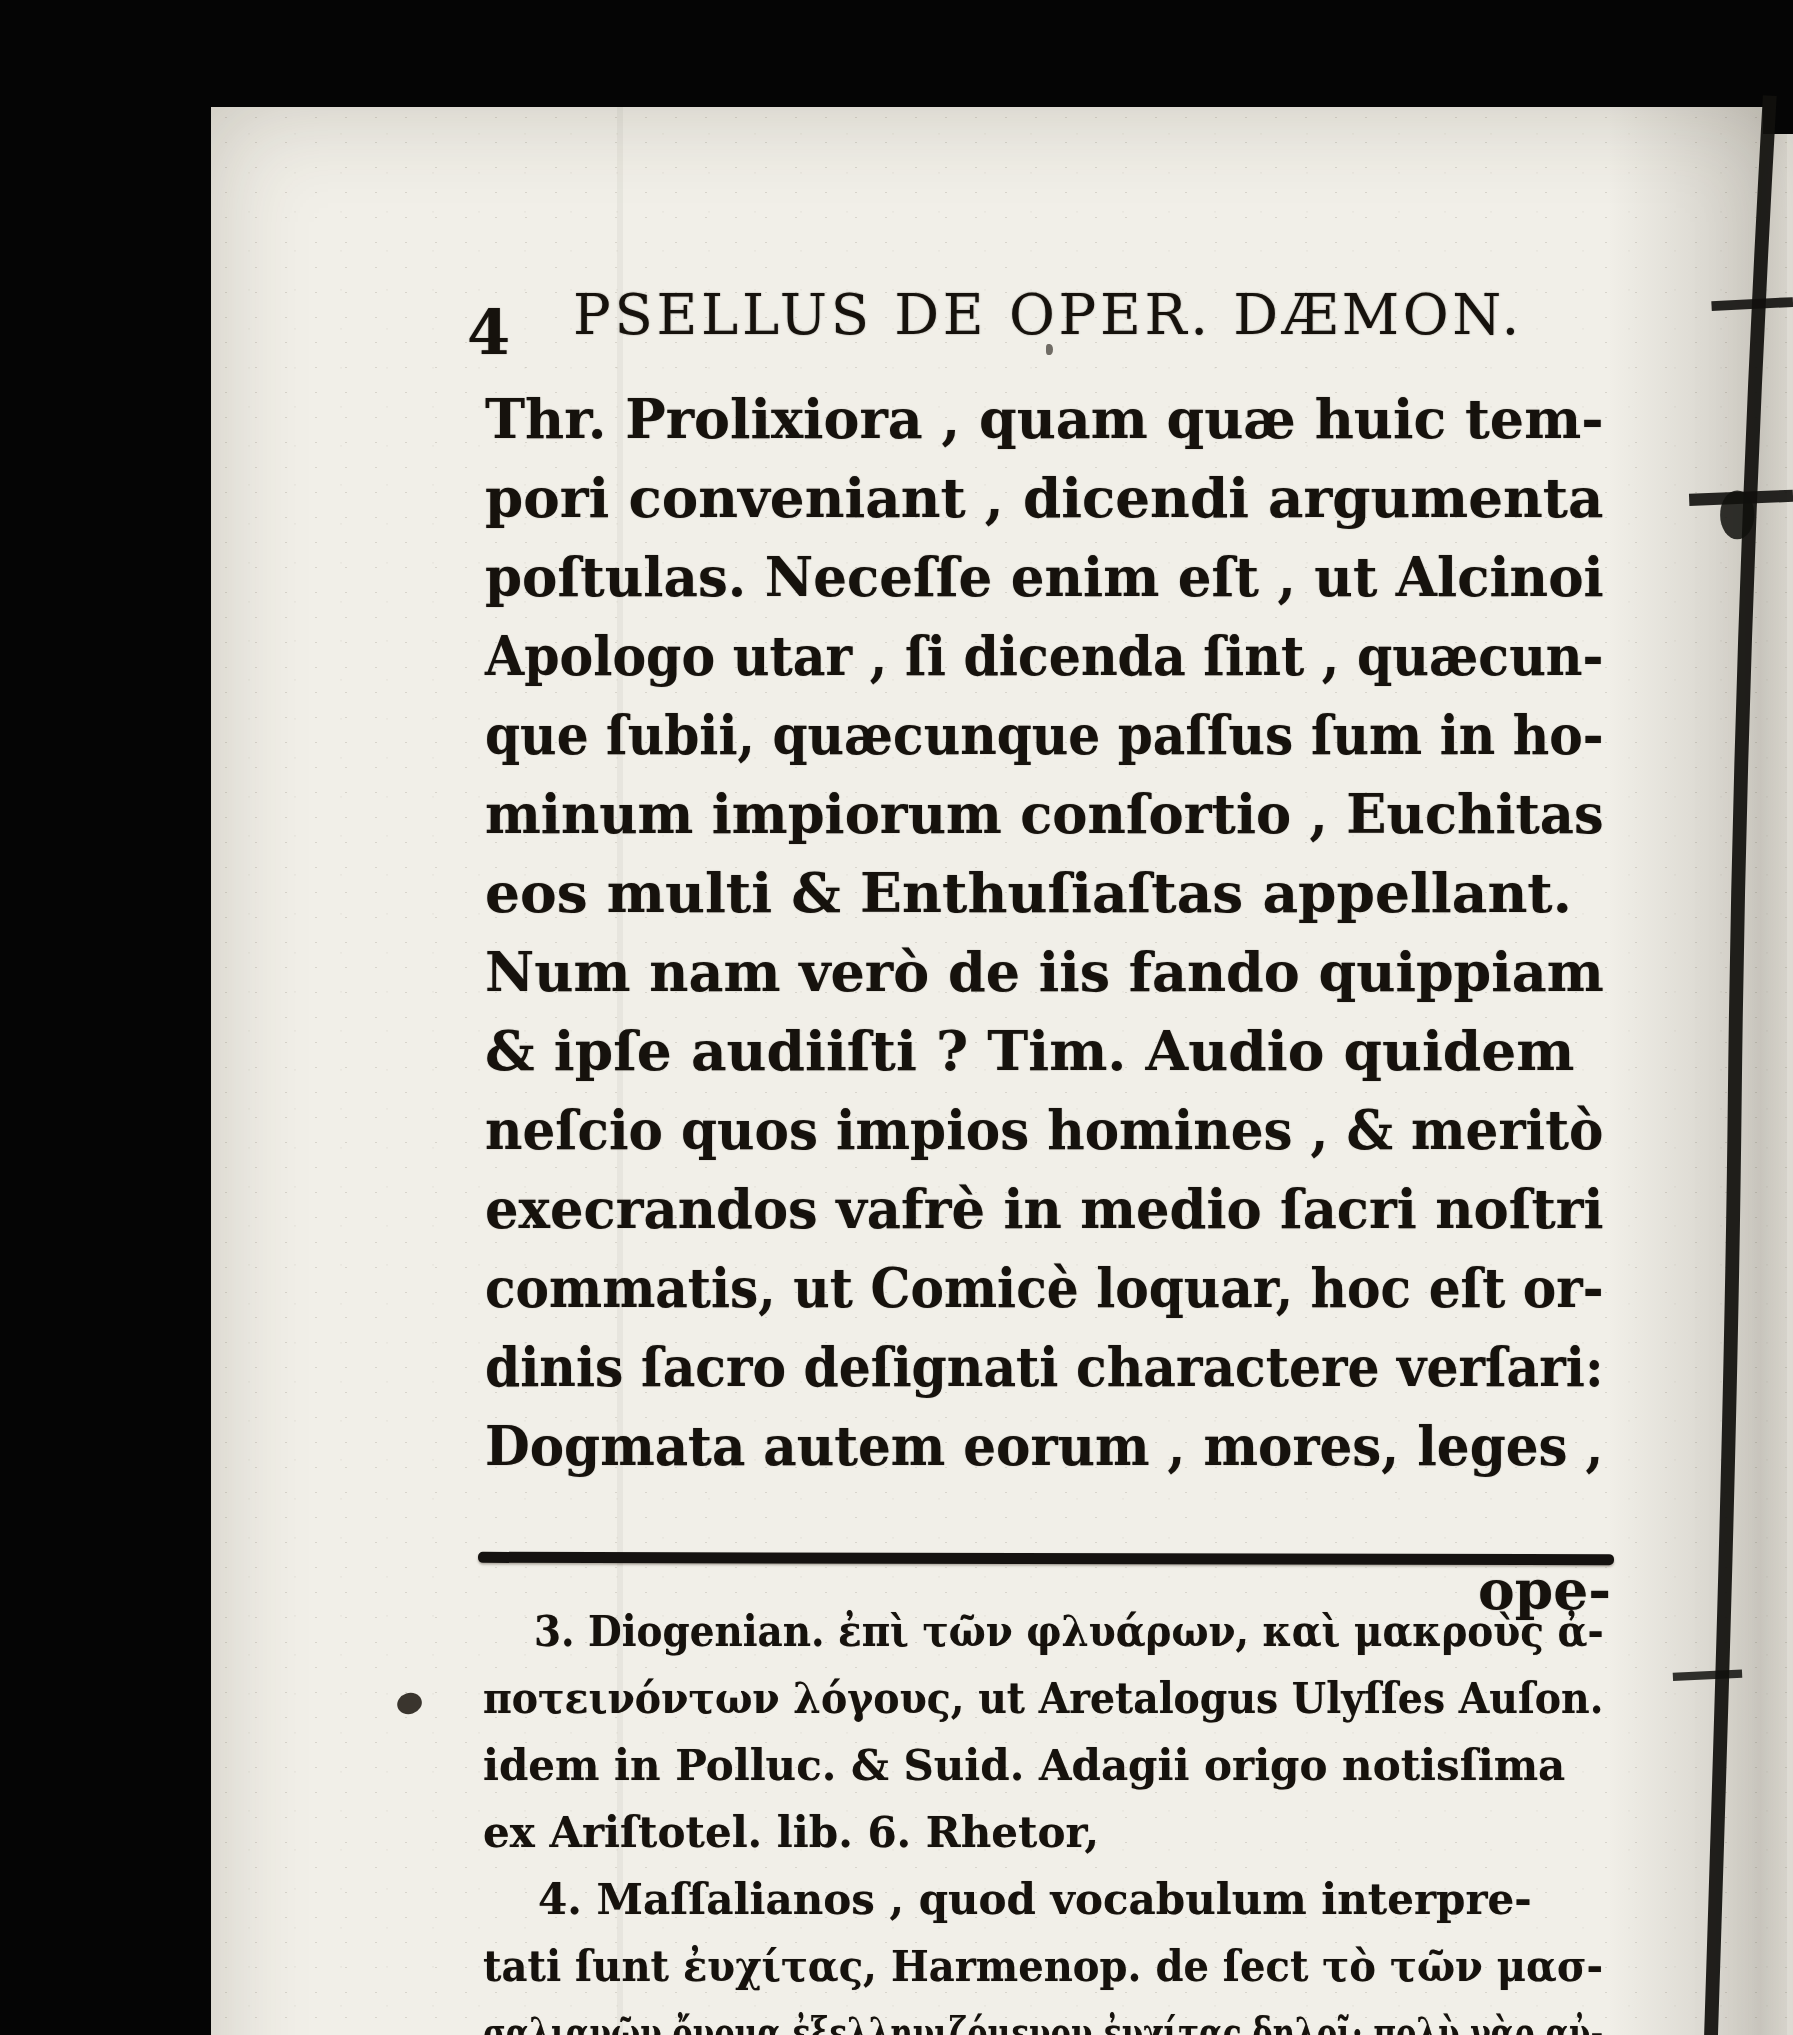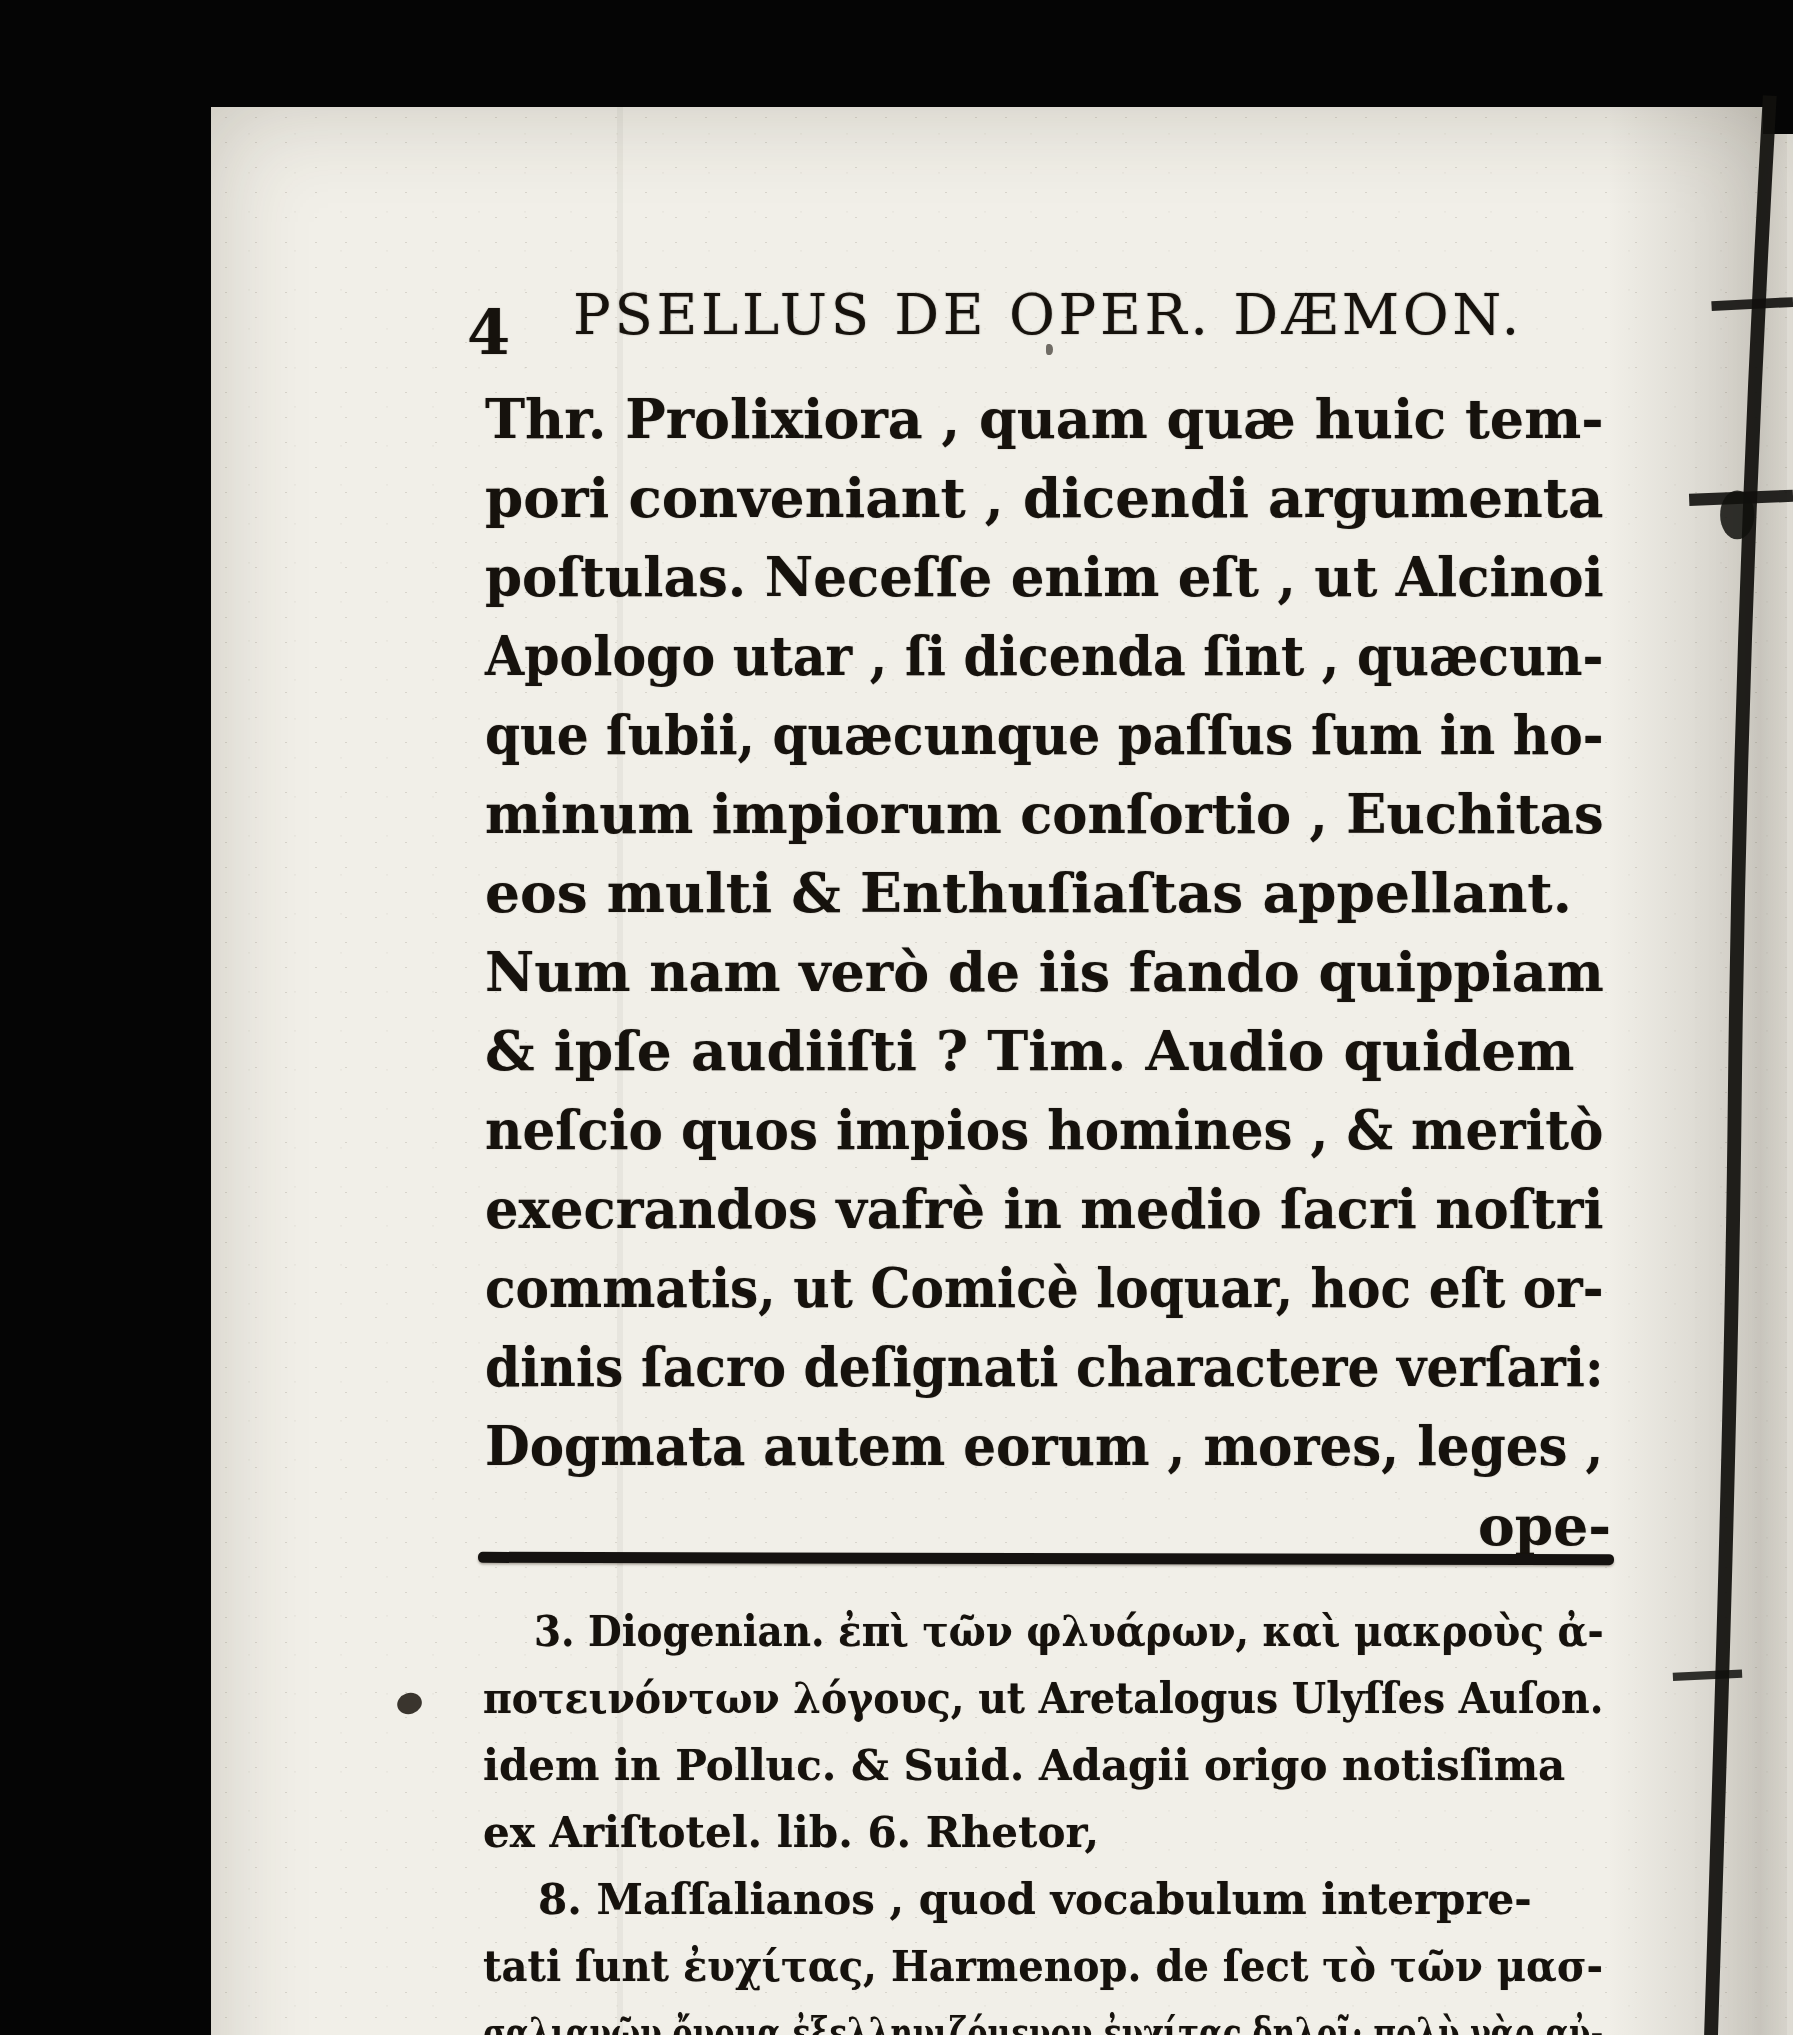--- a/index.html
+++ b/index.html
@@ -19,21 +19,21 @@
   
   .pageno{position:absolute;left:256px;top:191px;font-size:62px;font-weight:700;
           text-shadow:0 0 1.2px rgba(25,18,8,.5);}
   .rtitle{position:absolute;left:274px;top:177px;width:1126px;text-align:center;
           font-size:56px;font-weight:400;letter-spacing:3.7px;white-space:nowrap;
           text-shadow:0 0 1.6px rgba(25,18,8,.5);}
   
   .bodytext{position:absolute;left:274px;top:274px;width:1126px;font-size:55px;line-height:79px;font-weight:700;}
   .bl{height:79px;text-shadow:0 0 1.2px rgba(25,18,8,.42);}
   .fit{white-space:nowrap;}
-  .catchword{position:absolute;left:274px;top:1381px;width:1126px;height:79px;text-align:right;
+  .catchword{position:absolute;left:274px;top:1445px;width:1126px;height:79px;text-align:right;
              font-size:55px;line-height:79px;font-weight:700;text-shadow:0 0 1.2px rgba(25,18,8,.42);}
   
   .fnrule{position:absolute;left:267px;top:1448px;width:1136px;height:10.6px;background:#151210;border-radius:4.9px;
           transform:rotate(.12deg);box-shadow:0 1.6px 2.4px rgba(40,30,15,.35);}
   
   .footnotes{position:absolute;left:272px;top:1493px;width:1129px;font-size:42px;line-height:67px;font-weight:700;}
   .fl{height:67px;text-shadow:0 0 0.8px rgba(25,18,8,.45);}
   .indent{text-indent:55px;}
   
   .blot{position:absolute;background:#1a140d;border-radius:50%;}
@@ -78,21 +78,21 @@
 
     <div class="catchword">ope-</div>
 
     <div class="fnrule"></div>
 
     <div class="footnotes">
       <div class="fl fit indent" style="transform: scaleX(0.925901); transform-origin: 0px 50%;">3. Diogenian. ἐπὶ τῶν φλυάρων, καὶ μακροὺς ἀ-</div>
       <div class="fl fit" style="transform: scaleX(0.937162); transform-origin: 0px 50%;">ποτεινόντων λόγους, ut Aretalogus Ulyſſes Auſon.</div>
       <div class="fl fit" style="word-spacing: 0px;">idem in Polluc. &amp; Suid. Adagii origo notisſima</div>
       <div class="fl">ex Ariſtotel. lib. 6. Rhetor,</div>
-      <div class="fl fit indent" style="word-spacing: 0px;">8. Maſſalianos , quod vocabulum interpre-</div>
+      <div class="fl fit indent" style="word-spacing: 0px;">4. Maſſalianos , quod vocabulum interpre-</div>
       <div class="fl fit" style="transform: scaleX(0.953592); transform-origin: 0px 50%;">tati ſunt ἐυχίτας, Harmenop. de ſect τὸ τῶν μασ-</div>
       <div class="fl fit" style="transform: scaleX(0.732893); transform-origin: 0px 50%;">σαλιανῶν ὄνομα ἐξελληνιζόμενον ἐυχίτας δηλοῖ· πολὺ γὰρ αὐ-</div>
 
     </div>
 
     <div class="blot blot1"></div>
 
     <div class="blot blot3"></div>
   </div>
 

